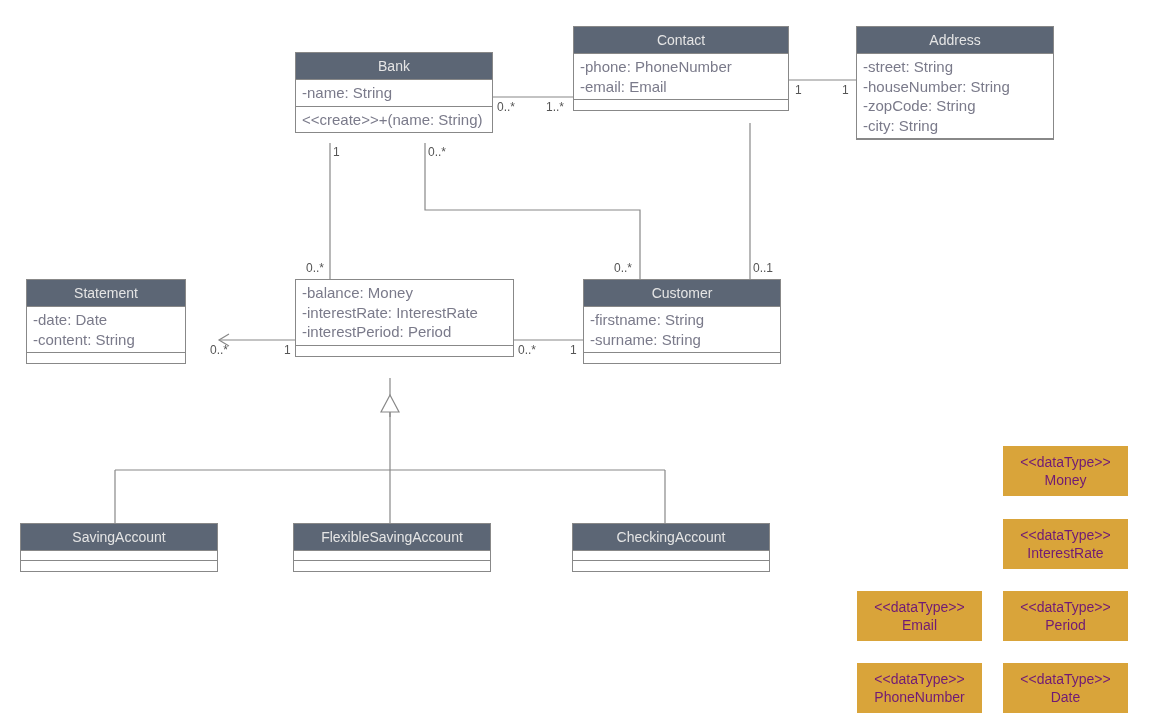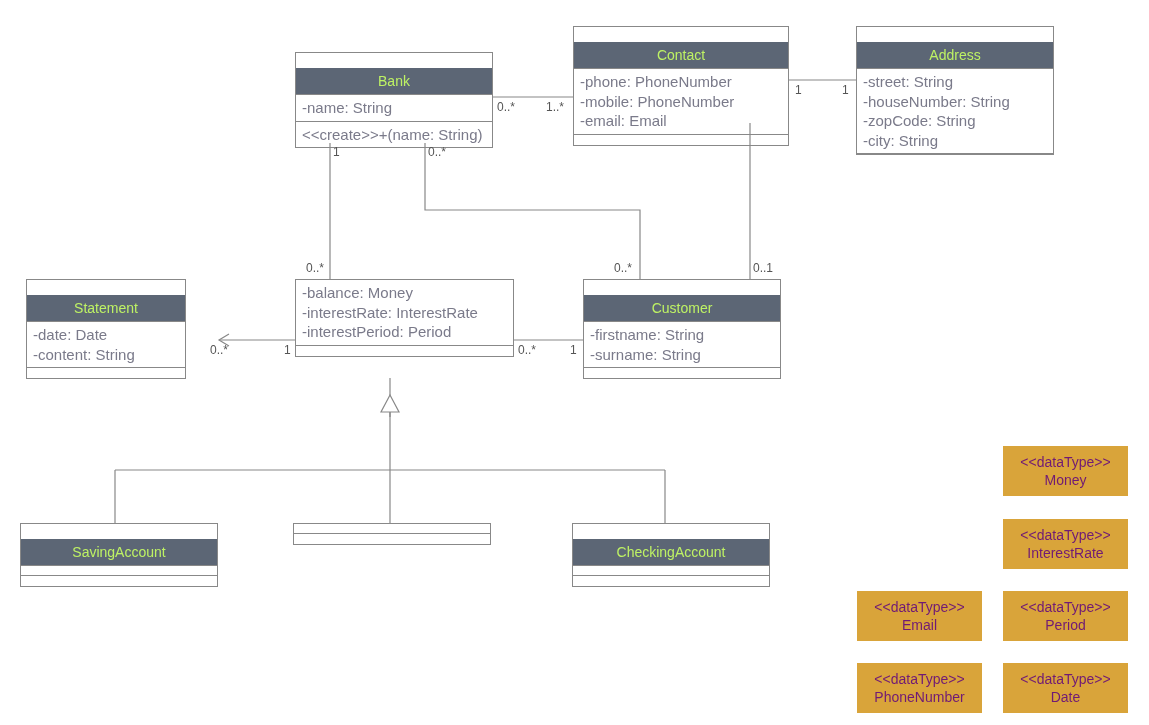--- a/index.html
+++ b/index.html
@@ -13,26 +13,25 @@
     height: 725px;
     position: relative;
   }
   .uml-class {
     position: absolute;
     border: 1px solid #888;
     background: #fff;
   }
   .uml-title {
     background: #5c6675;
-    color: #bef264;
+    color: #e5e5e5;
     text-align: center;
     padding: 5px 8px;
     font-size: 14px;
     border-bottom: 1px solid #888;
-    margin-top: 15px;
   }
   .uml-attrs {
     padding: 3px 6px;
     min-height: 10px;
     border-bottom: 1px solid #888;
   }
   .uml-ops {
     padding: 3px 6px;
     min-height: 10px;
   }
@@ -71,21 +70,20 @@
     </div>
   <div class="uml-ops">
       <div>&lt;&lt;create&gt;&gt;+(name: String)</div>
     </div>
 </div>
 
 <div class="uml-class" style="left:573px; top:26px; width:216px;">
   <div class="uml-title">Contact</div>
   <div class="uml-attrs">
     <div>-phone: PhoneNumber</div>
-    <div>-mobile: PhoneNumber</div>
     <div>-email: Email</div>
   </div>
   <div class="uml-ops"></div>
 </div>
 
 <div class="uml-class" style="left:856px; top:26px; width:198px;">
   <div class="uml-title">Address</div>
   <div class="uml-attrs">
     <div>-street: String</div>
     <div>-houseNumber: String</div>
@@ -122,20 +120,21 @@
   <div class="uml-ops"></div>
 </div>
 
 <div class="uml-class" style="left:20px; top:523px; width:198px;">
   <div class="uml-title">SavingAccount</div>
   <div class="uml-attrs"></div>
   <div class="uml-ops"></div>
 </div>
 
 <div class="uml-class" style="left:293px; top:523px; width:198px;">
+  <div class="uml-title">FlexibleSavingAccount</div>
   <div class="uml-attrs"></div>
   <div class="uml-ops"></div>
 </div>
 
 <div class="uml-class" style="left:572px; top:523px; width:198px;">
   <div class="uml-title">CheckingAccount</div>
   <div class="uml-attrs"></div>
   <div class="uml-ops"></div>
 </div>
 

